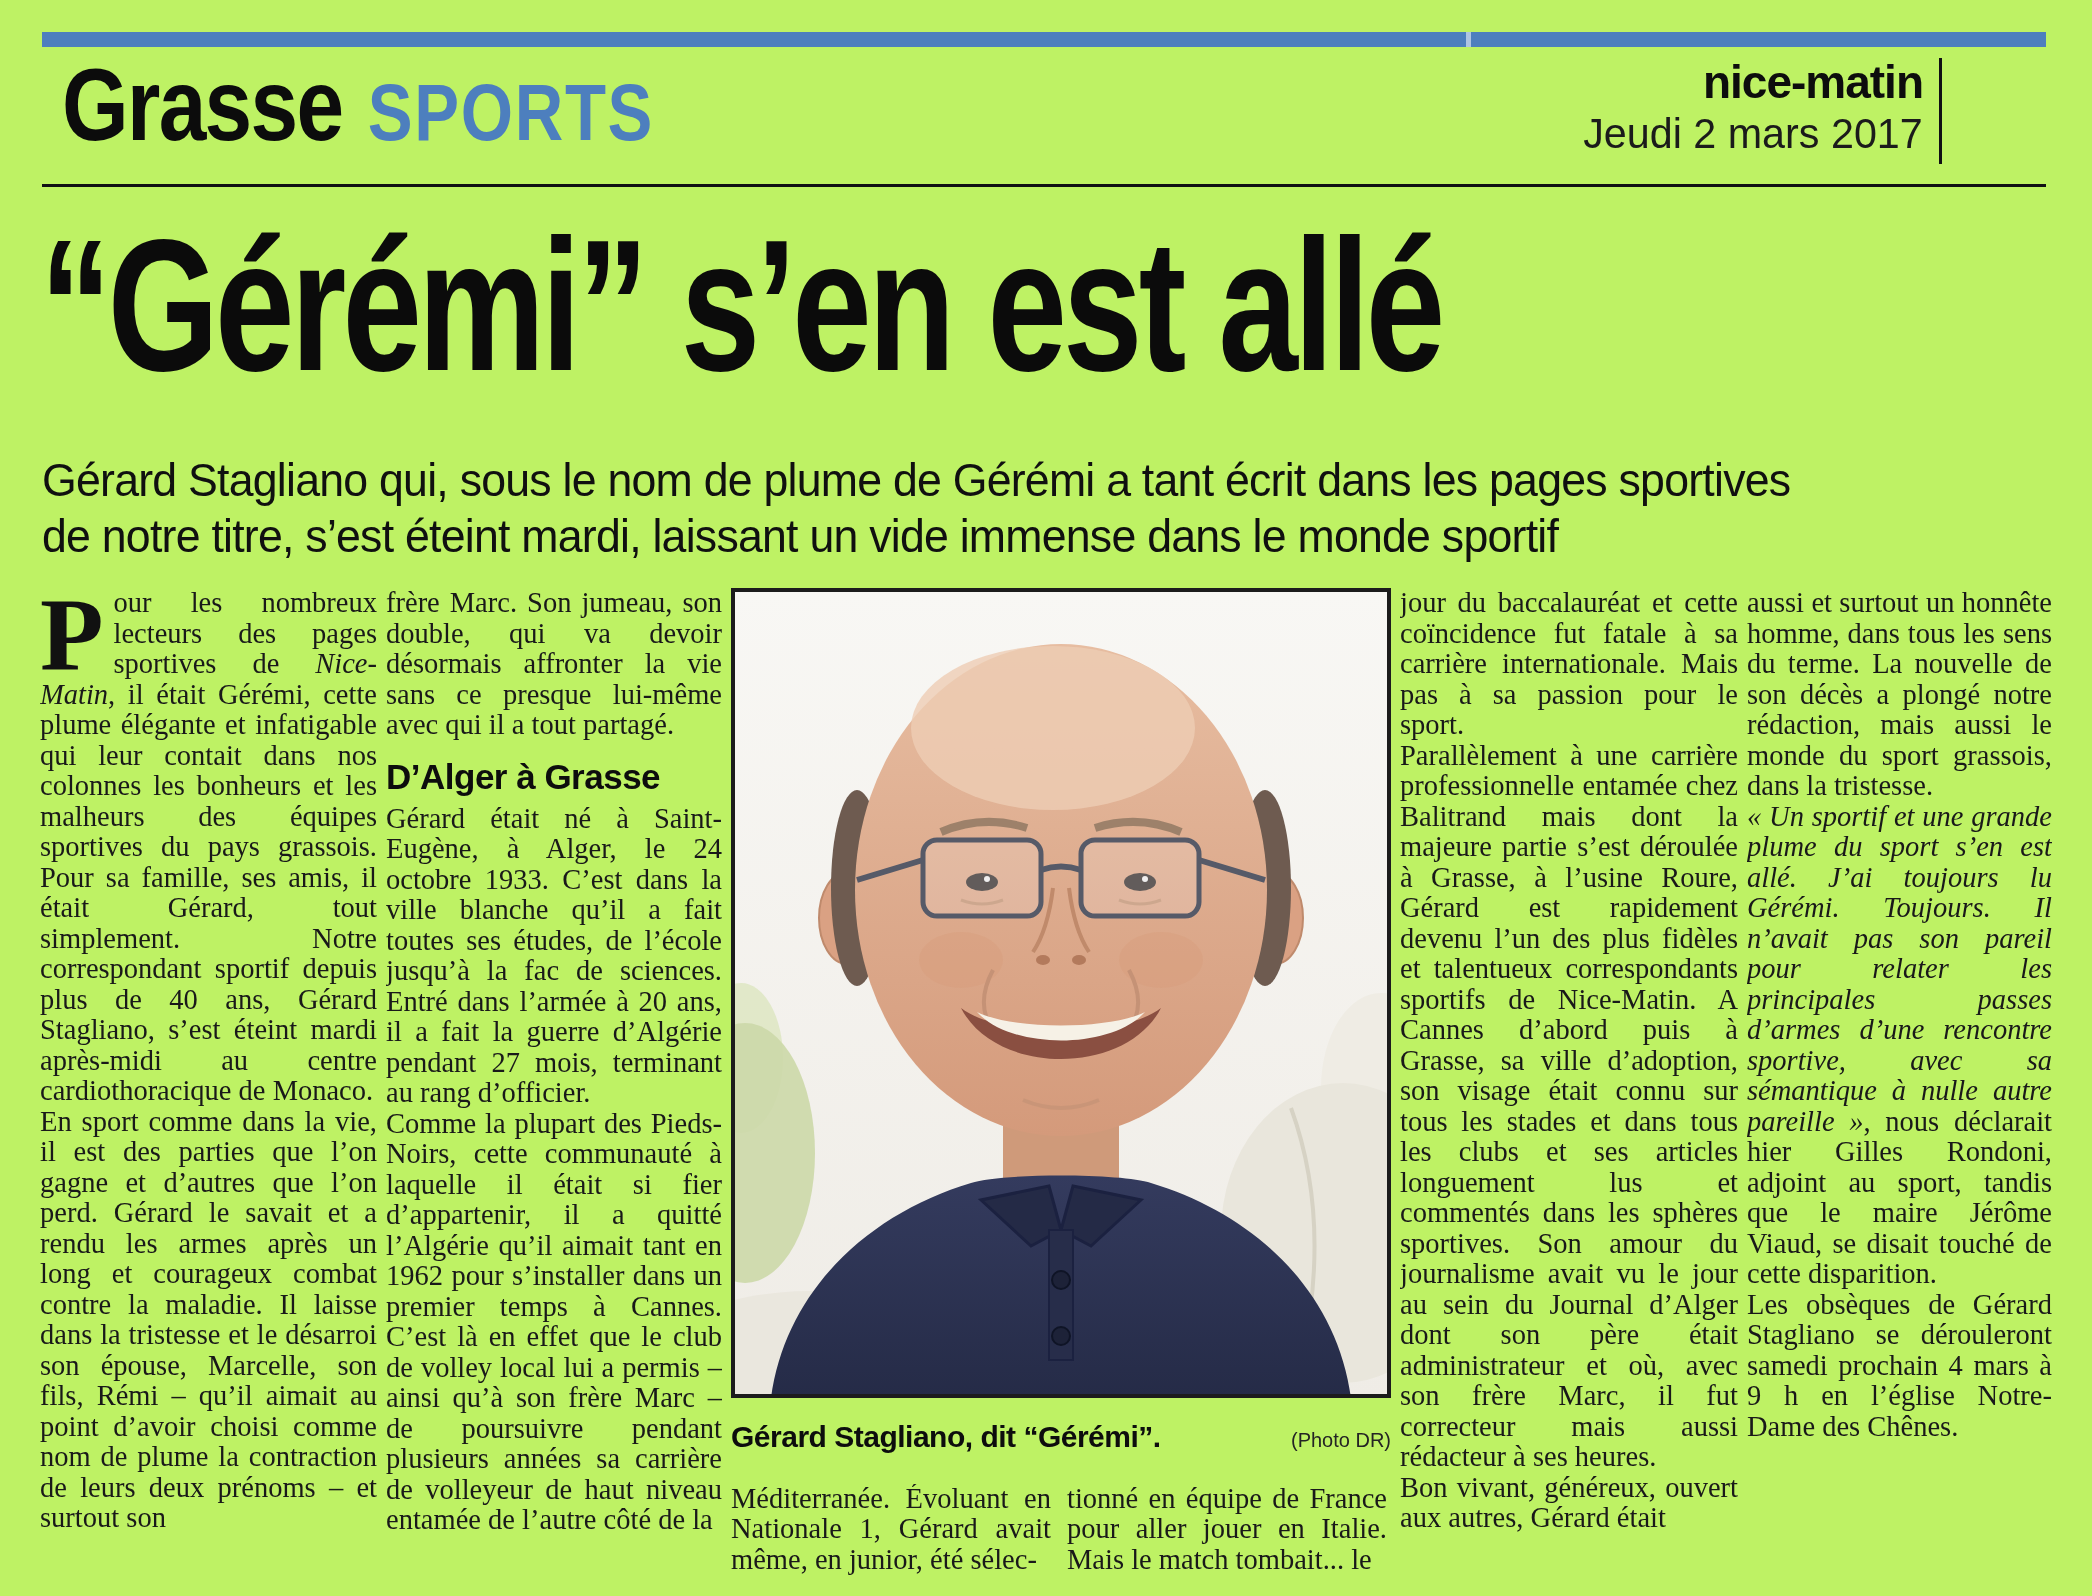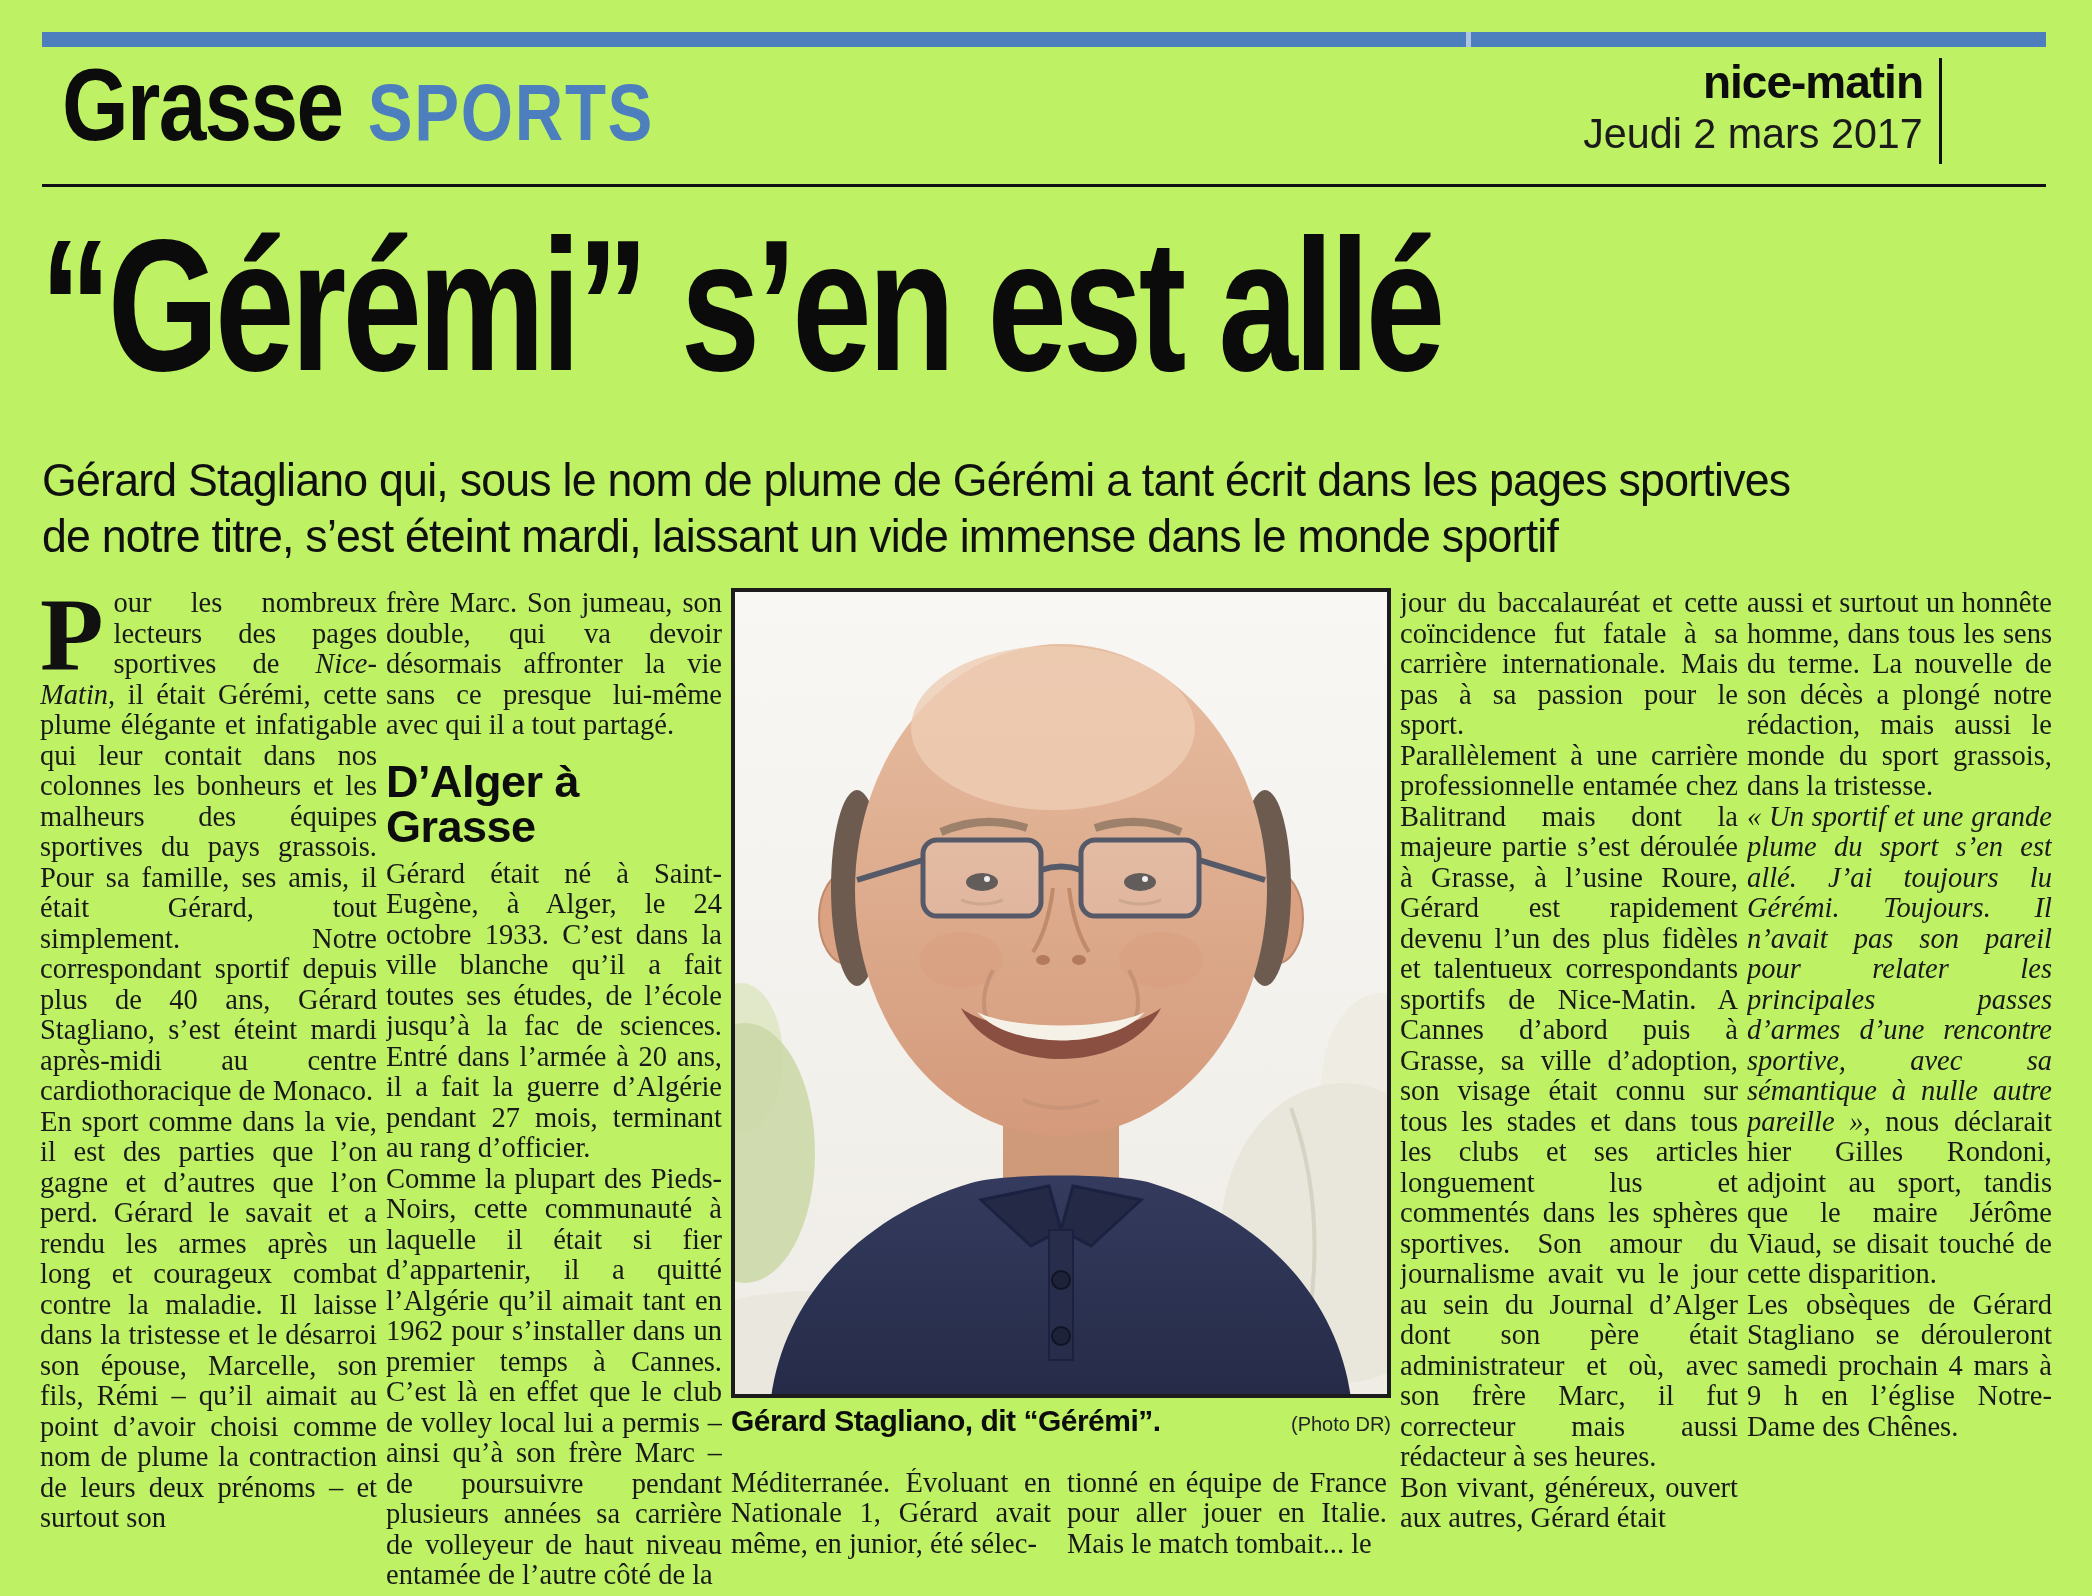--- a/index.html
+++ b/index.html
@@ -31,26 +31,26 @@
 
   
   .body-row{position:absolute;top:588px;left:40px;width:2012px;height:1008px;display:flex;gap:9px;
         font-size:28.5px;line-height:30.5px;}
   .col{overflow:hidden;}
   .col-1{width:337px;} .col-2{width:336px;} .col-mid{width:660px;} .col-4{width:338px;} .col-5{flex:1;}
   .col p{margin:0;text-align:justify;}
   .ital{font-style:italic;}
   .dropcap{float:left;font-family:"Liberation Serif",serif;font-weight:700;font-size:104px;
         line-height:82px;padding:6px 10px 0 0;color:#111;}
-  .crosshead{font-family:"Liberation Sans",sans-serif;font-weight:700;font-size:45px;line-height:1;
+  .crosshead{font-family:"Liberation Sans",sans-serif;font-weight:700;font-size:35px;line-height:1;
         letter-spacing:-0.5px;margin:18px 0 10px;color:#0d0d0d;}
 
   
   .photo-frame{width:660px;height:810px;display:block;}
-  .caption-row{display:flex;justify-content:space-between;align-items:baseline;margin-top:8px;
+  .caption-row{display:flex;justify-content:space-between;align-items:baseline;margin-top:24px;
         font-family:"Liberation Sans",sans-serif;}
   .caption{font-weight:700;font-size:30px;letter-spacing:-0.5px;color:#0d0d0d;}
   .credit{font-weight:400;font-size:20px;color:#242424;}
   .stub-row{display:flex;gap:16px;margin-top:28px;}
   .stub{width:320px;overflow:hidden;}
   .stub p{margin:0;text-align:justify;}
 </style>
 </head>
 <body>
 

